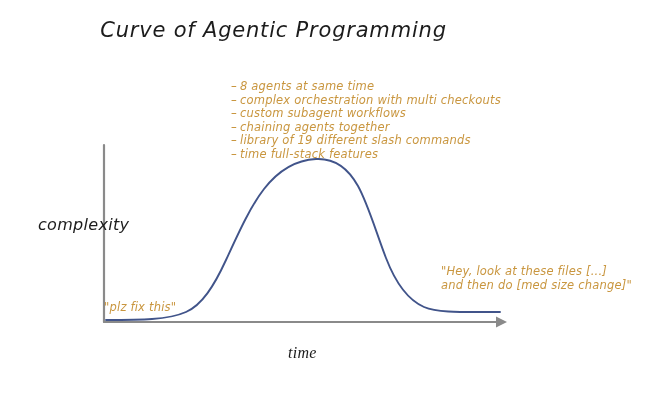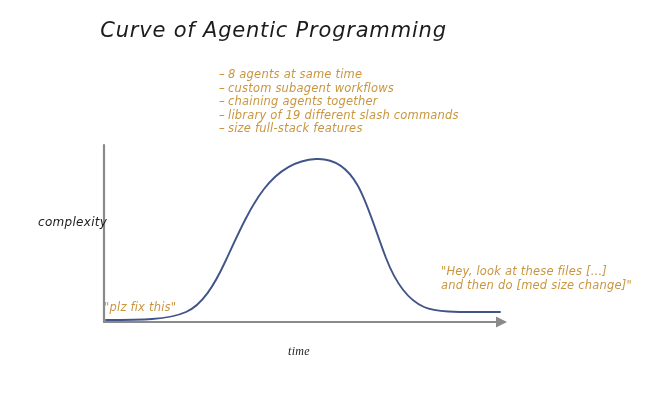--- a/index.html
+++ b/index.html
@@ -40,38 +40,38 @@
     color: #1c1c1c;
     letter-spacing: 0.8px;
     white-space: nowrap;
   }
   #feature-list {
     position: absolute;
     left: 219px;
     top: 68px;
     width: 300px;
     list-style: none;
-    margin: 0;
+    margin: 12px;
     padding: 0;
     color: #c9963f;
     font-size: 11.5px;
     line-height: 13.6px;
   }
   #feature-list li {
     white-space: nowrap;
     letter-spacing: 0.2px;
   }
   #feature-list li .dash {
     display: inline-block;
     width: 9px;
   }
   .axis-label {
     position: absolute;
     color: #1c1c1c;
-    font-size: 12px;
+    font-size: 16px;
     white-space: nowrap;
     letter-spacing: 0.3px;
   }
   #ylabel {
     left: 38px;
     top: 215px;
   }
   #xlabel {
     left: 288px;
     top: 344px;
@@ -119,24 +119,25 @@
              C 396,284 408,300 424,307
              C 438,313 462,312 500,312" fill="none" stroke="#41548a" stroke-width="1.9" stroke-linecap="round" stroke-linejoin="round"></path>
   </svg>
 
   <div id="ylabel" class="axis-label hand">complexity</div>
 
   <div id="xlabel" class="axis-label hand">time</div>
 
   <ul id="feature-list" class="hand">
     <li><span class="dash">–</span><span>8 agents at same time</span></li>
+    <li><span class="dash">–</span><span>complex orchestration with multi checkouts</span></li>
     <li><span class="dash">–</span><span>custom subagent workflows</span></li>
     <li><span class="dash">–</span><span>chaining agents together</span></li>
     <li><span class="dash">–</span><span>library of 19 different slash commands</span></li>
-    <li><span class="dash">–</span><span>size full-stack features</span></li>
+    <li><span class="dash">–</span><span>time full-stack features</span></li>
   </ul>
 
   <div id="callout-left" class="callout hand">"plz fix this"</div>
 
   <div id="callout-right" class="callout hand">
     <div>"Hey, look at these files [...]</div>
     <div>and then do [med size change]"</div>
   </div>
 
 </div>

